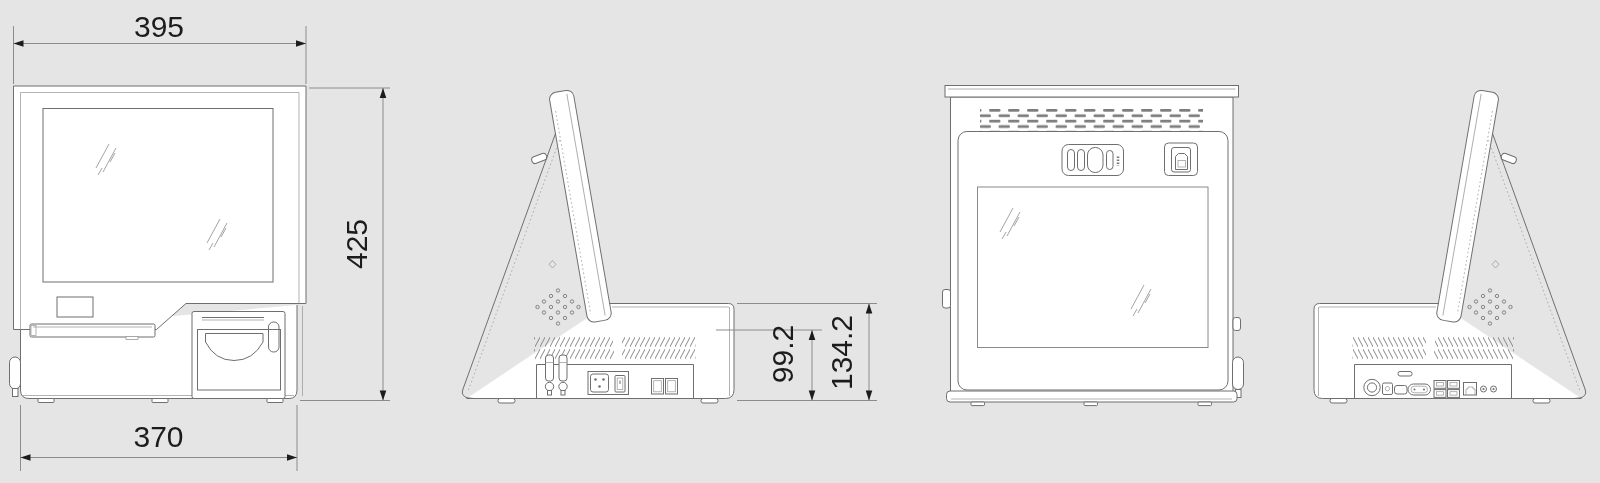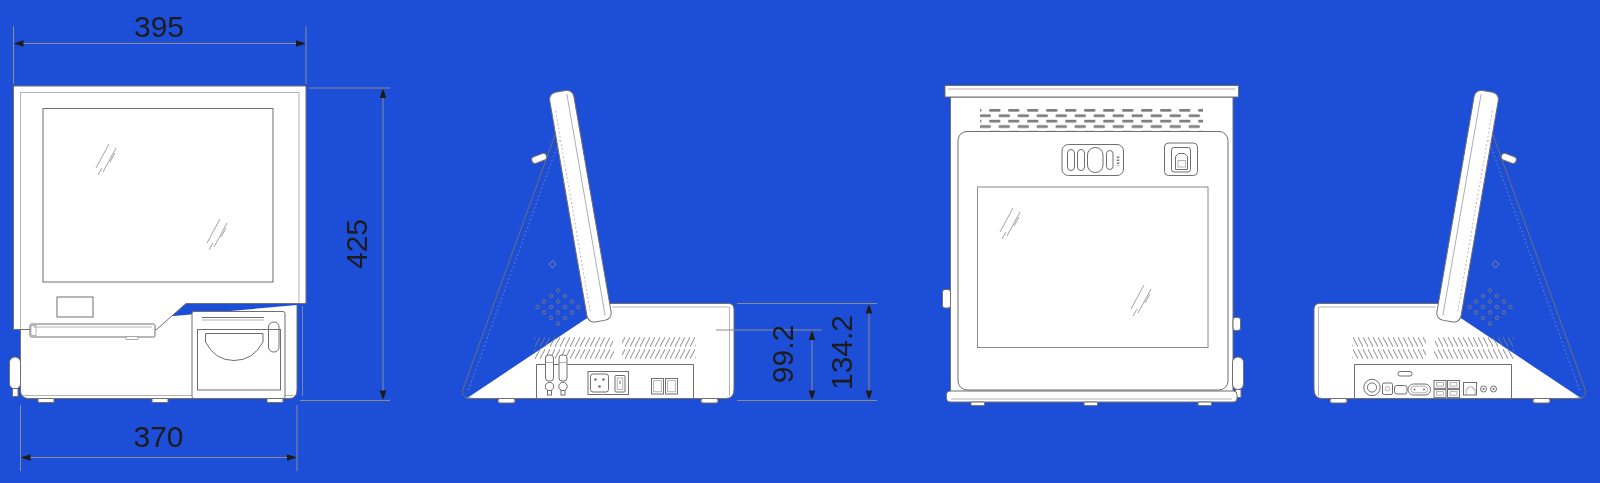--- a/index.html
+++ b/index.html
@@ -1,16 +1,16 @@
 <!DOCTYPE html>
 <html><head>
 <meta charset="utf-8">
 <style>
   html,body{margin:0;padding:0;background:#ffffff;}
-  .canvas{position:relative;width:1600px;height:483px;background:#1d4ed8;overflow:hidden;
+  .canvas{position:relative;width:1600px;height:483px;background:#e5e5e5;overflow:hidden;
           font-family:"Liberation Sans", sans-serif;}
   svg{display:block;}
   .ln{stroke:#6f6f6f;stroke-width:1;fill:none;}
   .lnf{stroke:#6f6f6f;stroke-width:1;fill:#ffffff;}
   .lt{stroke:#9a9a9a;stroke-width:0.75;fill:none;}
   .ltf{stroke:#9a9a9a;stroke-width:0.8;fill:#ffffff;}
   .dim{stroke:#8c8c8c;stroke-width:1;fill:none;}
   .arr{fill:#1c1c1c;stroke:none;}
   .dim-text{font-family:"Liberation Sans", sans-serif;font-size:30px;fill:#1c1c1c;}
   .dot{stroke:#7a7a7a;stroke-width:0.9;fill:none;}

